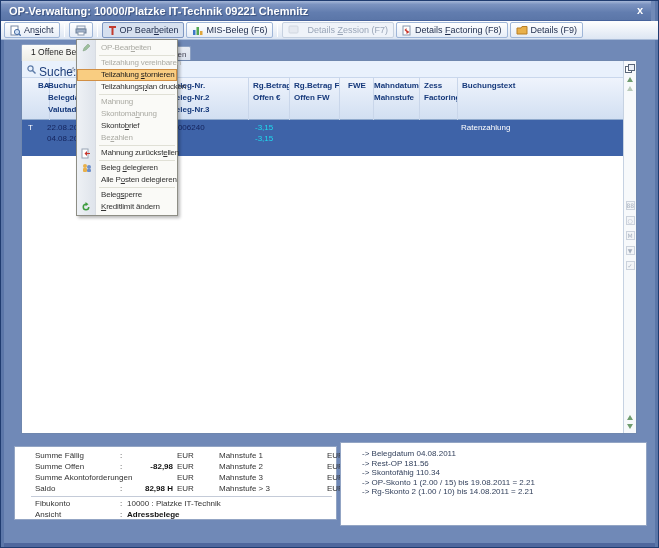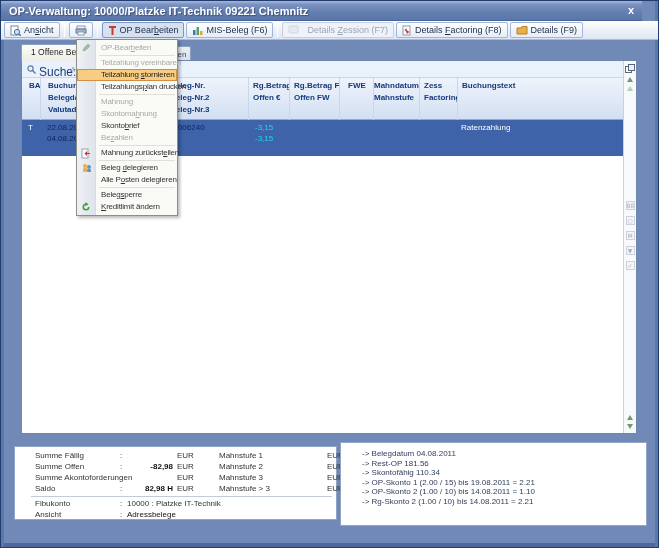--- a/index.html
+++ b/index.html
@@ -2,21 +2,21 @@
 <html><head>
 <meta charset="utf-8">
 <style>
   * { margin:0; padding:0; box-sizing:border-box; }
   html,body { width:659px; height:548px; font-family:"Liberation Sans",sans-serif; }
   .window { position:relative; width:659px; height:548px; background:#7089B7;
             border:1px solid #203C70; overflow:hidden;
             box-shadow: inset 3px 0 0 #5C77A9, inset -3px 0 0 #5C77A9, inset 0 -4px 0 #4F679D; }
 
   
-  .titlebar { position:absolute; left:0; top:0; right:16px; height:20px;
+  .titlebar { position:absolute; left:0; top:0; right:7px; height:20px;
               background:linear-gradient(180deg,#A6B7D8 0%,#7C93C0 18%,#627DAF 60%,#5B76A8 100%);
               border-bottom:1px solid #46629B; display:flex; align-items:center;
               justify-content:space-between; padding:0 8px; }
   .title { font-size:11px; font-weight:bold; color:#fff; white-space:nowrap;
            text-shadow:1px 1px 1px rgba(20,40,80,.5); }
   .close { color:#fff; font-size:11px; font-weight:bold; line-height:1; }
 
   
   .toolbar { position:absolute; left:0; top:20px; right:0; height:19px;
              background:linear-gradient(180deg,#FEFEFE,#DDE6F3);
@@ -93,21 +93,21 @@
   .srow.first { margin-top:3px; }
   .sr { position:absolute; top:1px; font-size:8px; color:#333; white-space:nowrap; }
   .sr-label { left:8px; }
   .sr-colon { left:93px; }
   .sr-val   { left:98px; width:48px; text-align:right; font-weight:bold; color:#111; }
   .sr-unit  { left:150px; }
   .sr-rlabel{ left:192px; }
   .sr-rval  { left:252px; width:40px; text-align:right; font-weight:bold; }
   .sr-runit { left:300px; }
   .sr-fval  { left:100px; }
-  .sr-fval.bold { font-weight:normal; color:#111; }
+  .sr-fval.bold { font-weight:bold; color:#111; }
   .sdiv { height:1px; background:#C4CBD8; margin:2px 4px 1px; }
   .note { font-size:8px; color:#33415C; line-height:9.5px; white-space:nowrap; }
 </style>
 </head>
 <body>
 
 <div class="window">
 
   <div class="titlebar">
     <span class="title">OP-Verwaltung: 10000/Platzke IT-Technik  09221 Chemnitz</span>
@@ -175,21 +175,21 @@
     <div class="search-row">
       <svg class="s-icon" width="11" height="11">
           <circle cx="4.5" cy="4.5" r="2.6" fill="none" stroke="#5C7BA8" stroke-width="1.2"></circle>
           <line x1="6.5" y1="6.5" x2="9.5" y2="9.5" stroke="#5C7BA8" stroke-width="1.4"></line>
         </svg>
       <span class="search-label">Suche:</span>
       <span class="search-hint">A</span>
     </div>
 
     <div class="ghead">
-      <div class="hc" style="left:3px;width:16px">
+      <div class="hc" style="left:12px;width:16px">
           <div>BA</div>
         </div>
       <div class="hc" style="left:22px;width:122px">
         <div>Buchungsdatum</div>
           <div>Belegdatum</div>
           <div>Valutadatum</div>
       </div>
       <div class="hc" style="left:144px;width:83px">
         <div>Beleg-Nr.</div>
           <div>Beleg-Nr.2</div>
@@ -342,17 +342,16 @@
         <span class="sr sr-colon">:</span>
       <span class="sr sr-fval bold">Adressbelege</span>
     </div>
   </div>
 
   <div class="panel panel-right">
     <div class="note">-&gt; Belegdatum 04.08.2011</div>
     <div class="note">-&gt; Rest-OP 181.56</div>
     <div class="note">-&gt; Skontofähig 110.34</div>
     <div class="note">-&gt; OP-Skonto 1 (2.00 / 15) bis 19.08.2011 = 2.21</div>
-    <div class="note">-&gt; OP-Skonto 2 (1.00 / 10) bis 14.08.2011 = 1.10</div>
     <div class="note">-&gt; Rg-Skonto 2 (1.00 / 10) bis 14.08.2011 = 2.21</div>
   </div>
 
 </div>
 
 </body></html>

